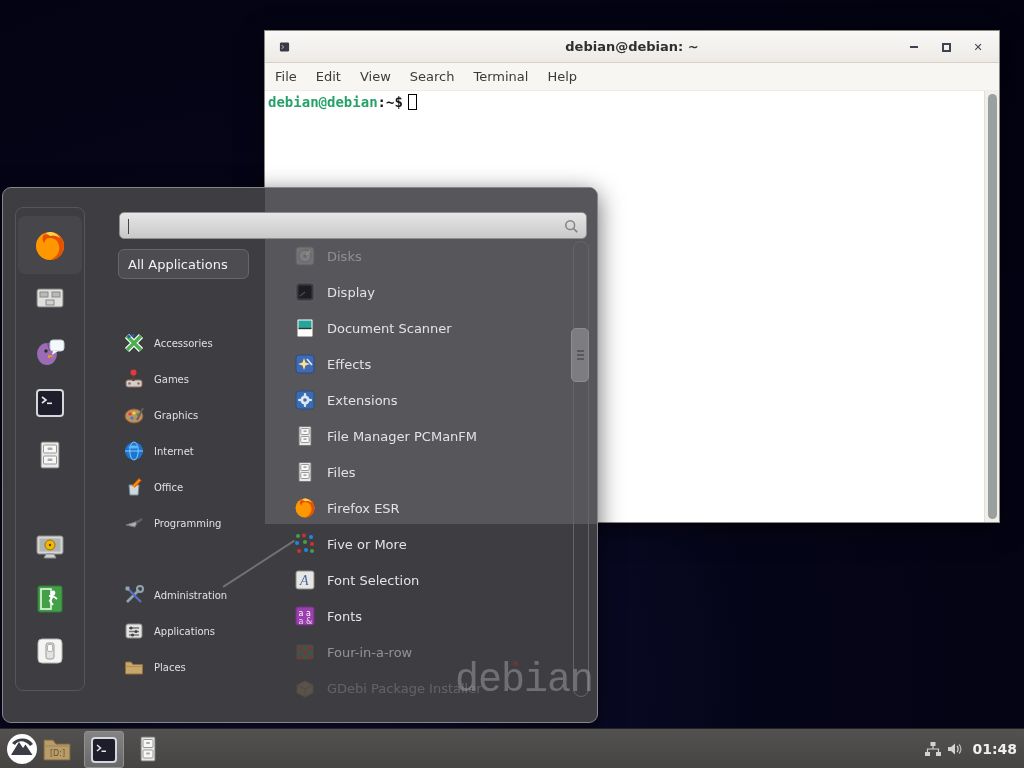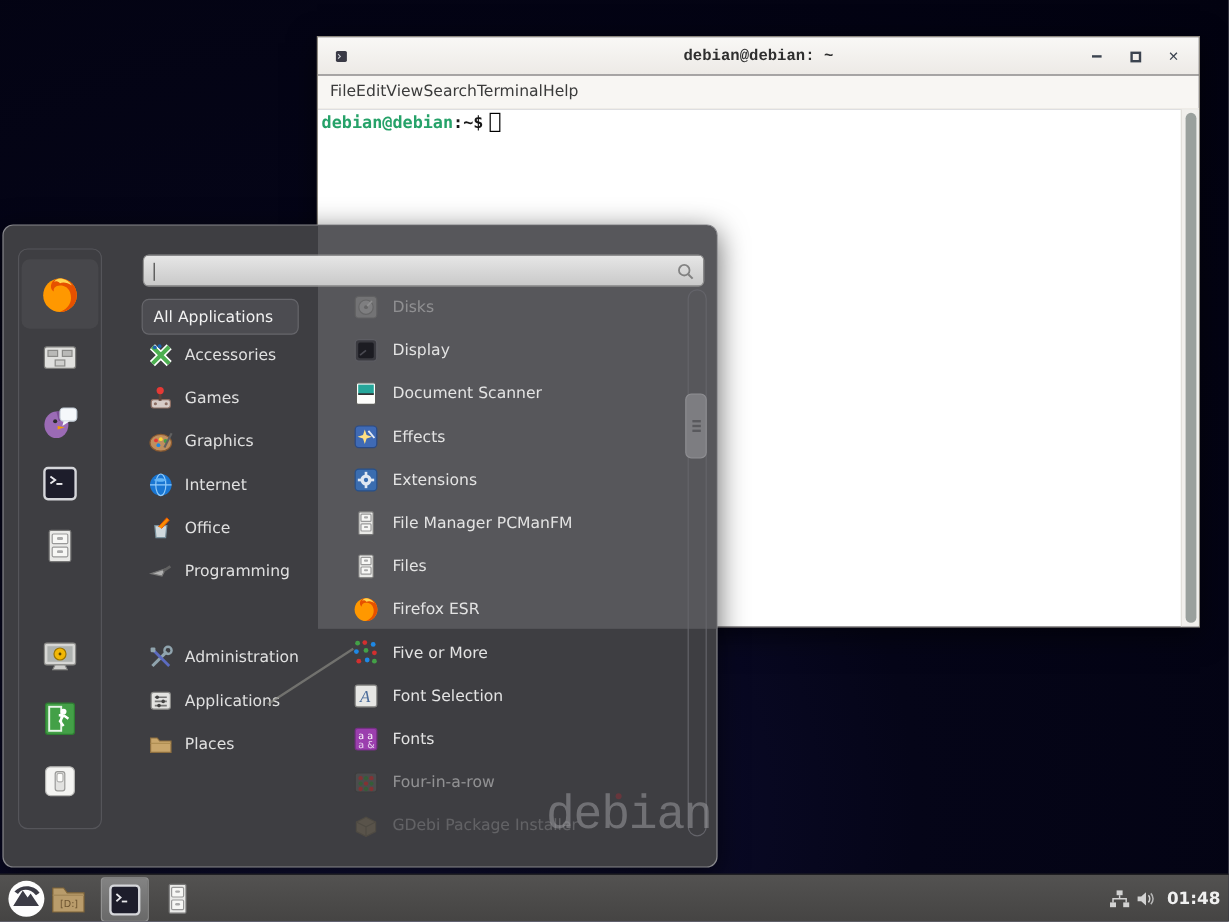--- a/index.html
+++ b/index.html
@@ -6,30 +6,30 @@
   html,body { width:1024px; height:768px; overflow:hidden; }
   body { font-family:"DejaVu Sans", sans-serif; position:relative;
          background: radial-gradient(ellipse at 30% 88%, #10103a 0%, #050518 45%, #020210 100%); }
 
   
   .term { position:absolute; left:264px; top:30px; width:736px; height:493px;
           border:1px solid #8d887f; box-shadow:0 6px 22px rgba(0,0,0,.55); }
   .term-titlebar { height:32px; background:linear-gradient(#f9f8f6,#edeae6);
           border-bottom:1px solid #d5d1ca; position:relative; display:flex; align-items:center; }
   .term-title { position:absolute; left:0; right:0; text-align:center; font-size:13px;
-          font-weight:bold; color:#2f2f2f;font-family:Liberation Mono, monospace; }
+          font-weight:bold; color:#2f2f2f; }
   .term-winicon { position:absolute; left:14px; top:10px; width:11px; height:12px; }
   .wc { position:absolute; top:9px; width:14px; height:14px; display:flex;
         align-items:center; justify-content:center; cursor:default; }
   .wc-min { right:78px; } .wc-max { right:46px; } .wc-close { right:14px; }
   .wc-min i { display:block; width:8px; height:2px; background:#3c4450; }
   .wc-max i { display:block; width:9px; height:9px; border:2px solid #3c4450; }
   .wc-close  { font-size:11px; font-weight:bold; color:#3c4450; font-style:normal; }
   .term-menubar { height:28px; background:#f8f6f3; border-bottom:1px solid #efece7;
-        display:flex; align-items:center; padding-left:10px; 
+        display:flex; align-items:center; padding-left:10px; gap:19px;
         font-size:13px; color:#3b3b3b; }
   .term-body { position:relative; height:calc(100% - 60px); background:#fff; }
   .term-text { padding:3px 0 0 3px; font-family:"DejaVu Sans Mono", monospace;
         font-size:14px; font-weight:bold; white-space:pre; }
   .p-user { color:#26a269; } .p-rest { color:#171717; }
   .block-cursor { display:inline-block; width:9px; height:16px; border:1.5px solid #000;
         vertical-align:-3px; margin-left:5px; }
   .term-scroll { position:absolute; right:0; top:0; width:15px; height:100%;
         background:#f1efec; border-left:1px solid #e2dfda; }
   .term-thumb { position:absolute; left:3px; top:3px; width:9px; height:calc(100% - 6px);
@@ -49,21 +49,21 @@
 
   .searchbox { position:absolute; left:116px; top:24px; width:468px; height:27px;
         background:linear-gradient(#e6e6e6,#c9c9c9); border:1px solid #8f8f8f;
         border-radius:5px; display:flex; align-items:center; }
   .searchbox input { flex:1; height:100%; background:transparent; border:none; outline:none;
         font-size:13px; color:#222; padding-left:8px; }
   .search-caret { position:absolute; left:8px; top:6px; width:1px; height:15px; background:#444; }
   .search-mag { position:absolute; right:7px; top:6px; width:15px; height:15px; opacity:.75; }
 
   .cat-row { position:absolute; left:115px; width:146px; height:36px; display:flex;
-        align-items:center; color:#e0e0e0; font-size:13px; cursor:pointer; }
+        align-items:center; color:#e0e0e0; font-size:10px; cursor:pointer;margin-top:47px; }
   .cat-row .ci { width:22px; height:22px; margin-left:5px; margin-right:9px; flex:none; }
   .cat-sel { position:absolute; left:115px; top:61px; width:131px; height:30px;
         background:#4c4c51; border:1px solid #66666b; border-radius:6px;
         display:flex; align-items:center; padding-left:9px; color:#f2f2f2; font-size:13px;
         cursor:pointer; }
   .cat-noicon { padding-left:36px; }
 
   .app-row { position:absolute; left:282px; width:280px; height:36px; display:flex;
         align-items:center; color:#e3e3e3; font-size:13px; cursor:pointer; }
   .app-row .ai { width:24px; height:24px; margin-left:8px; margin-right:10px; flex:none; }

